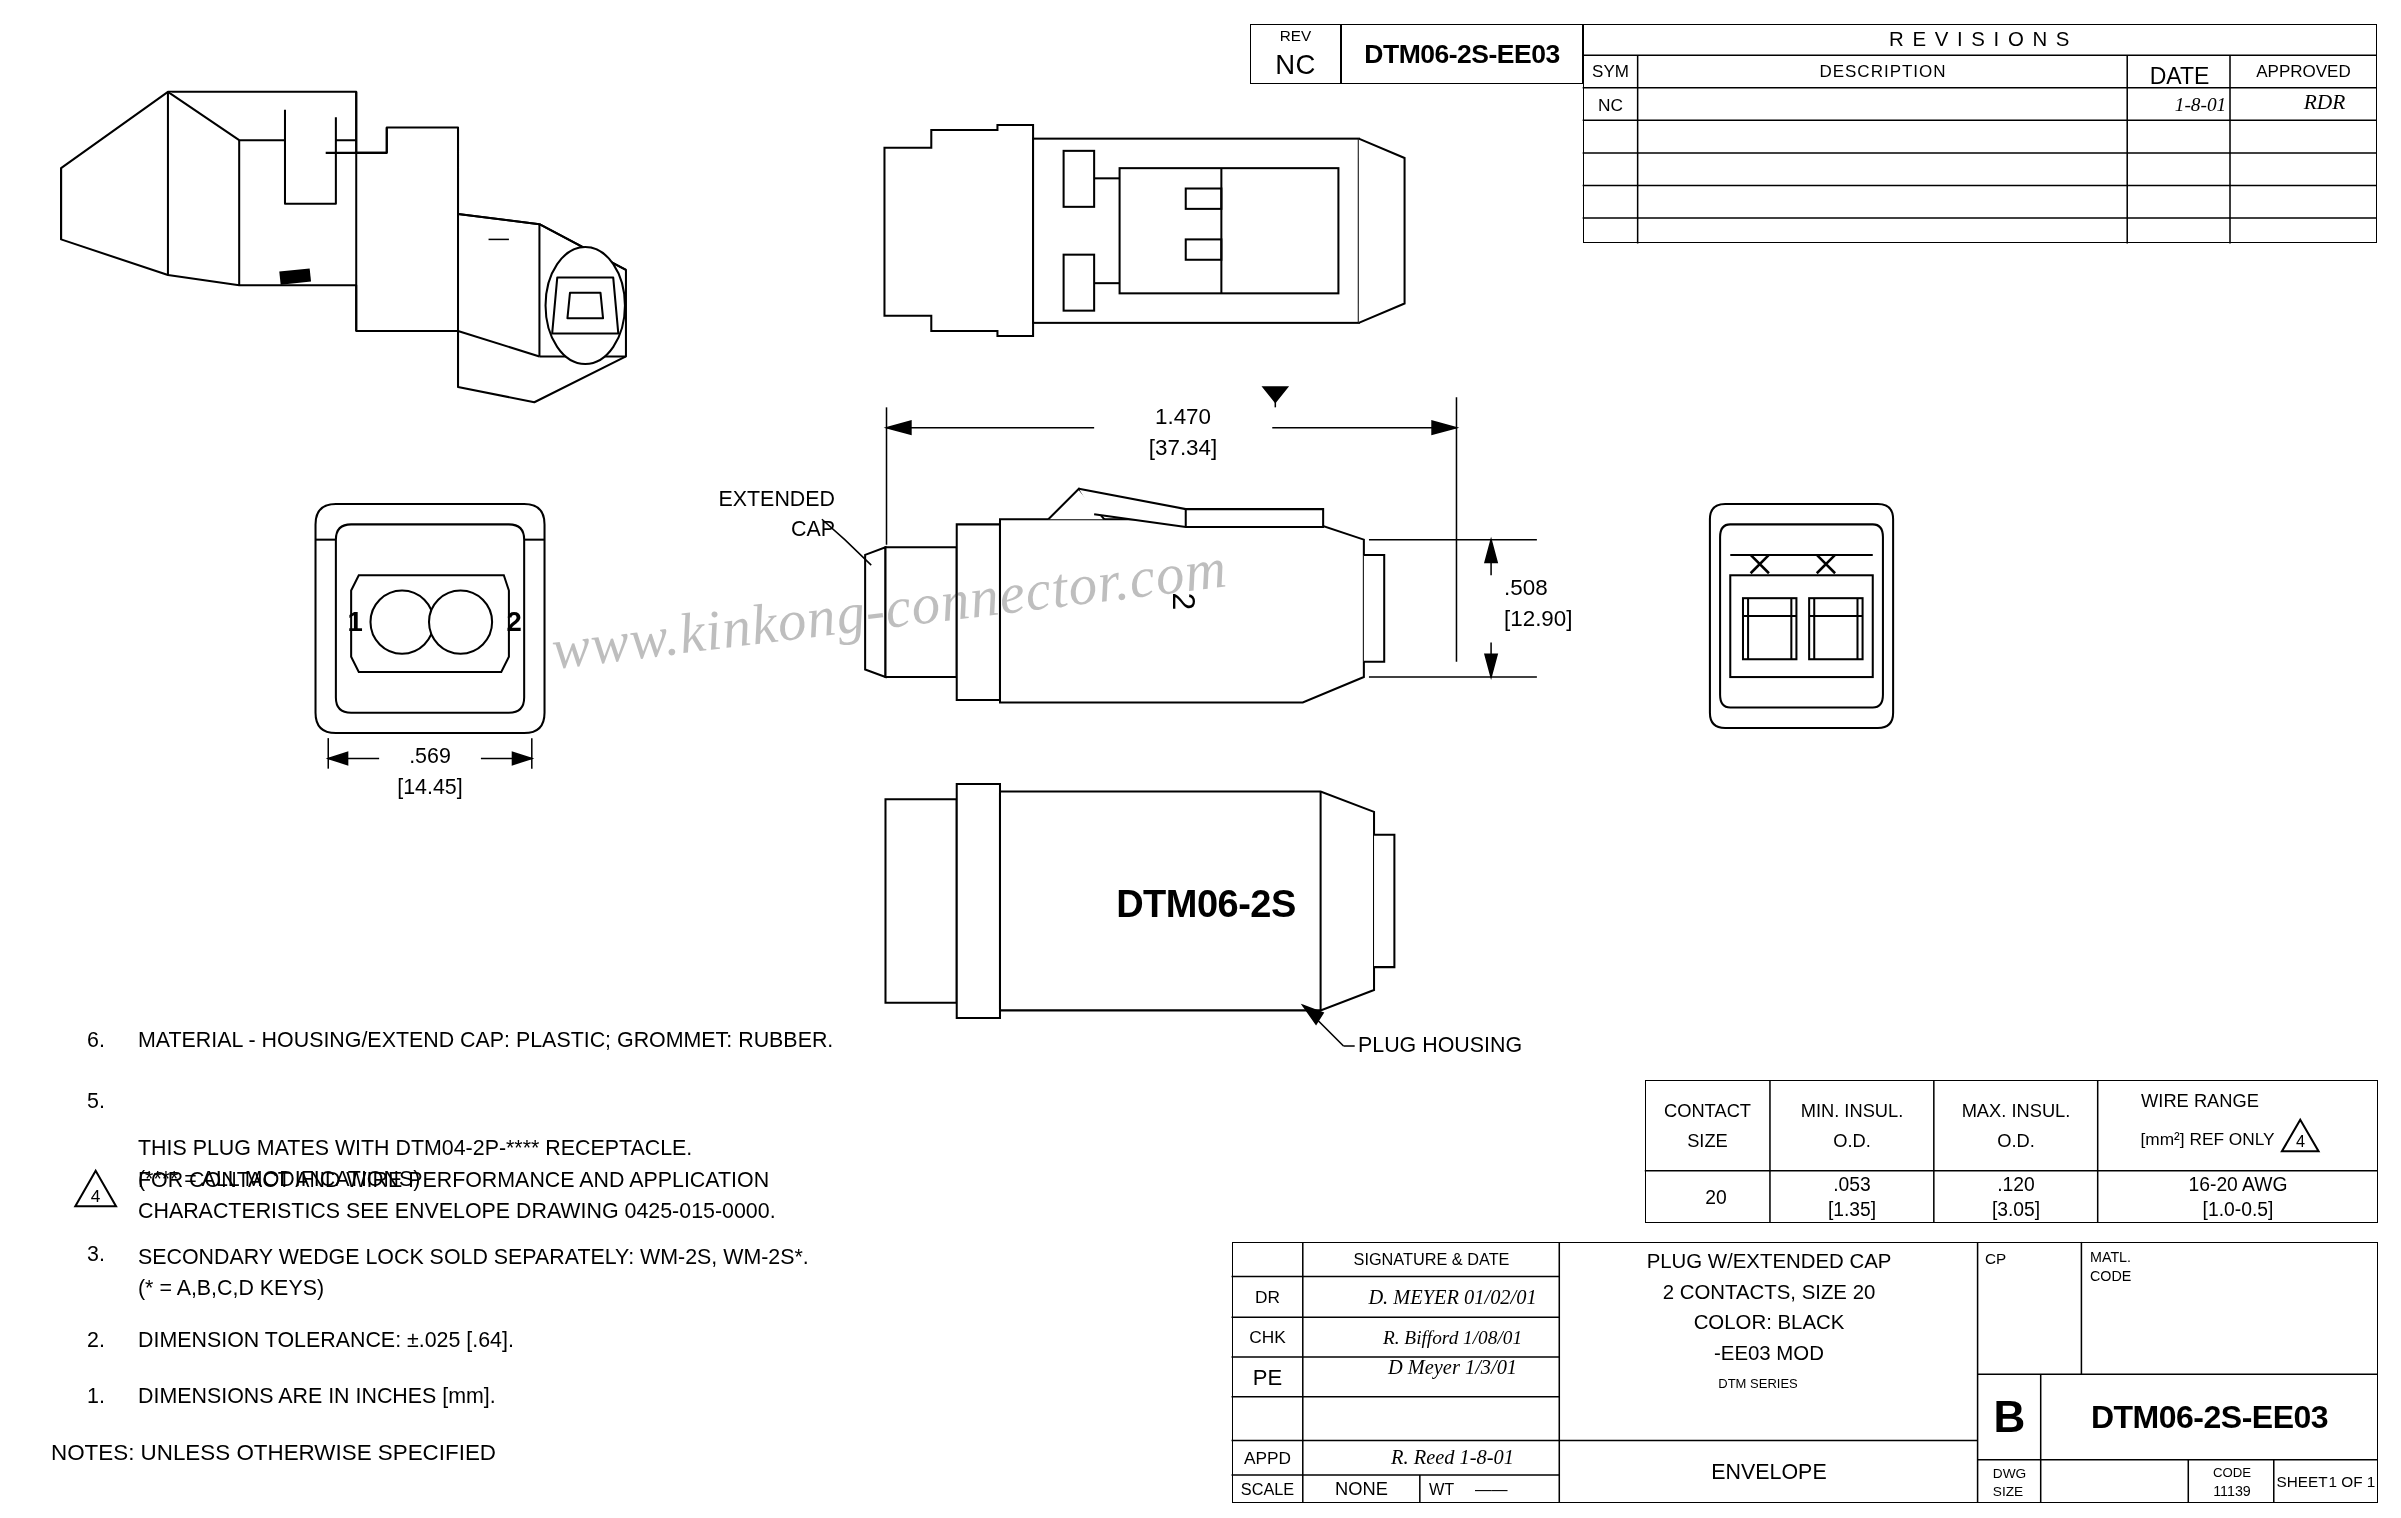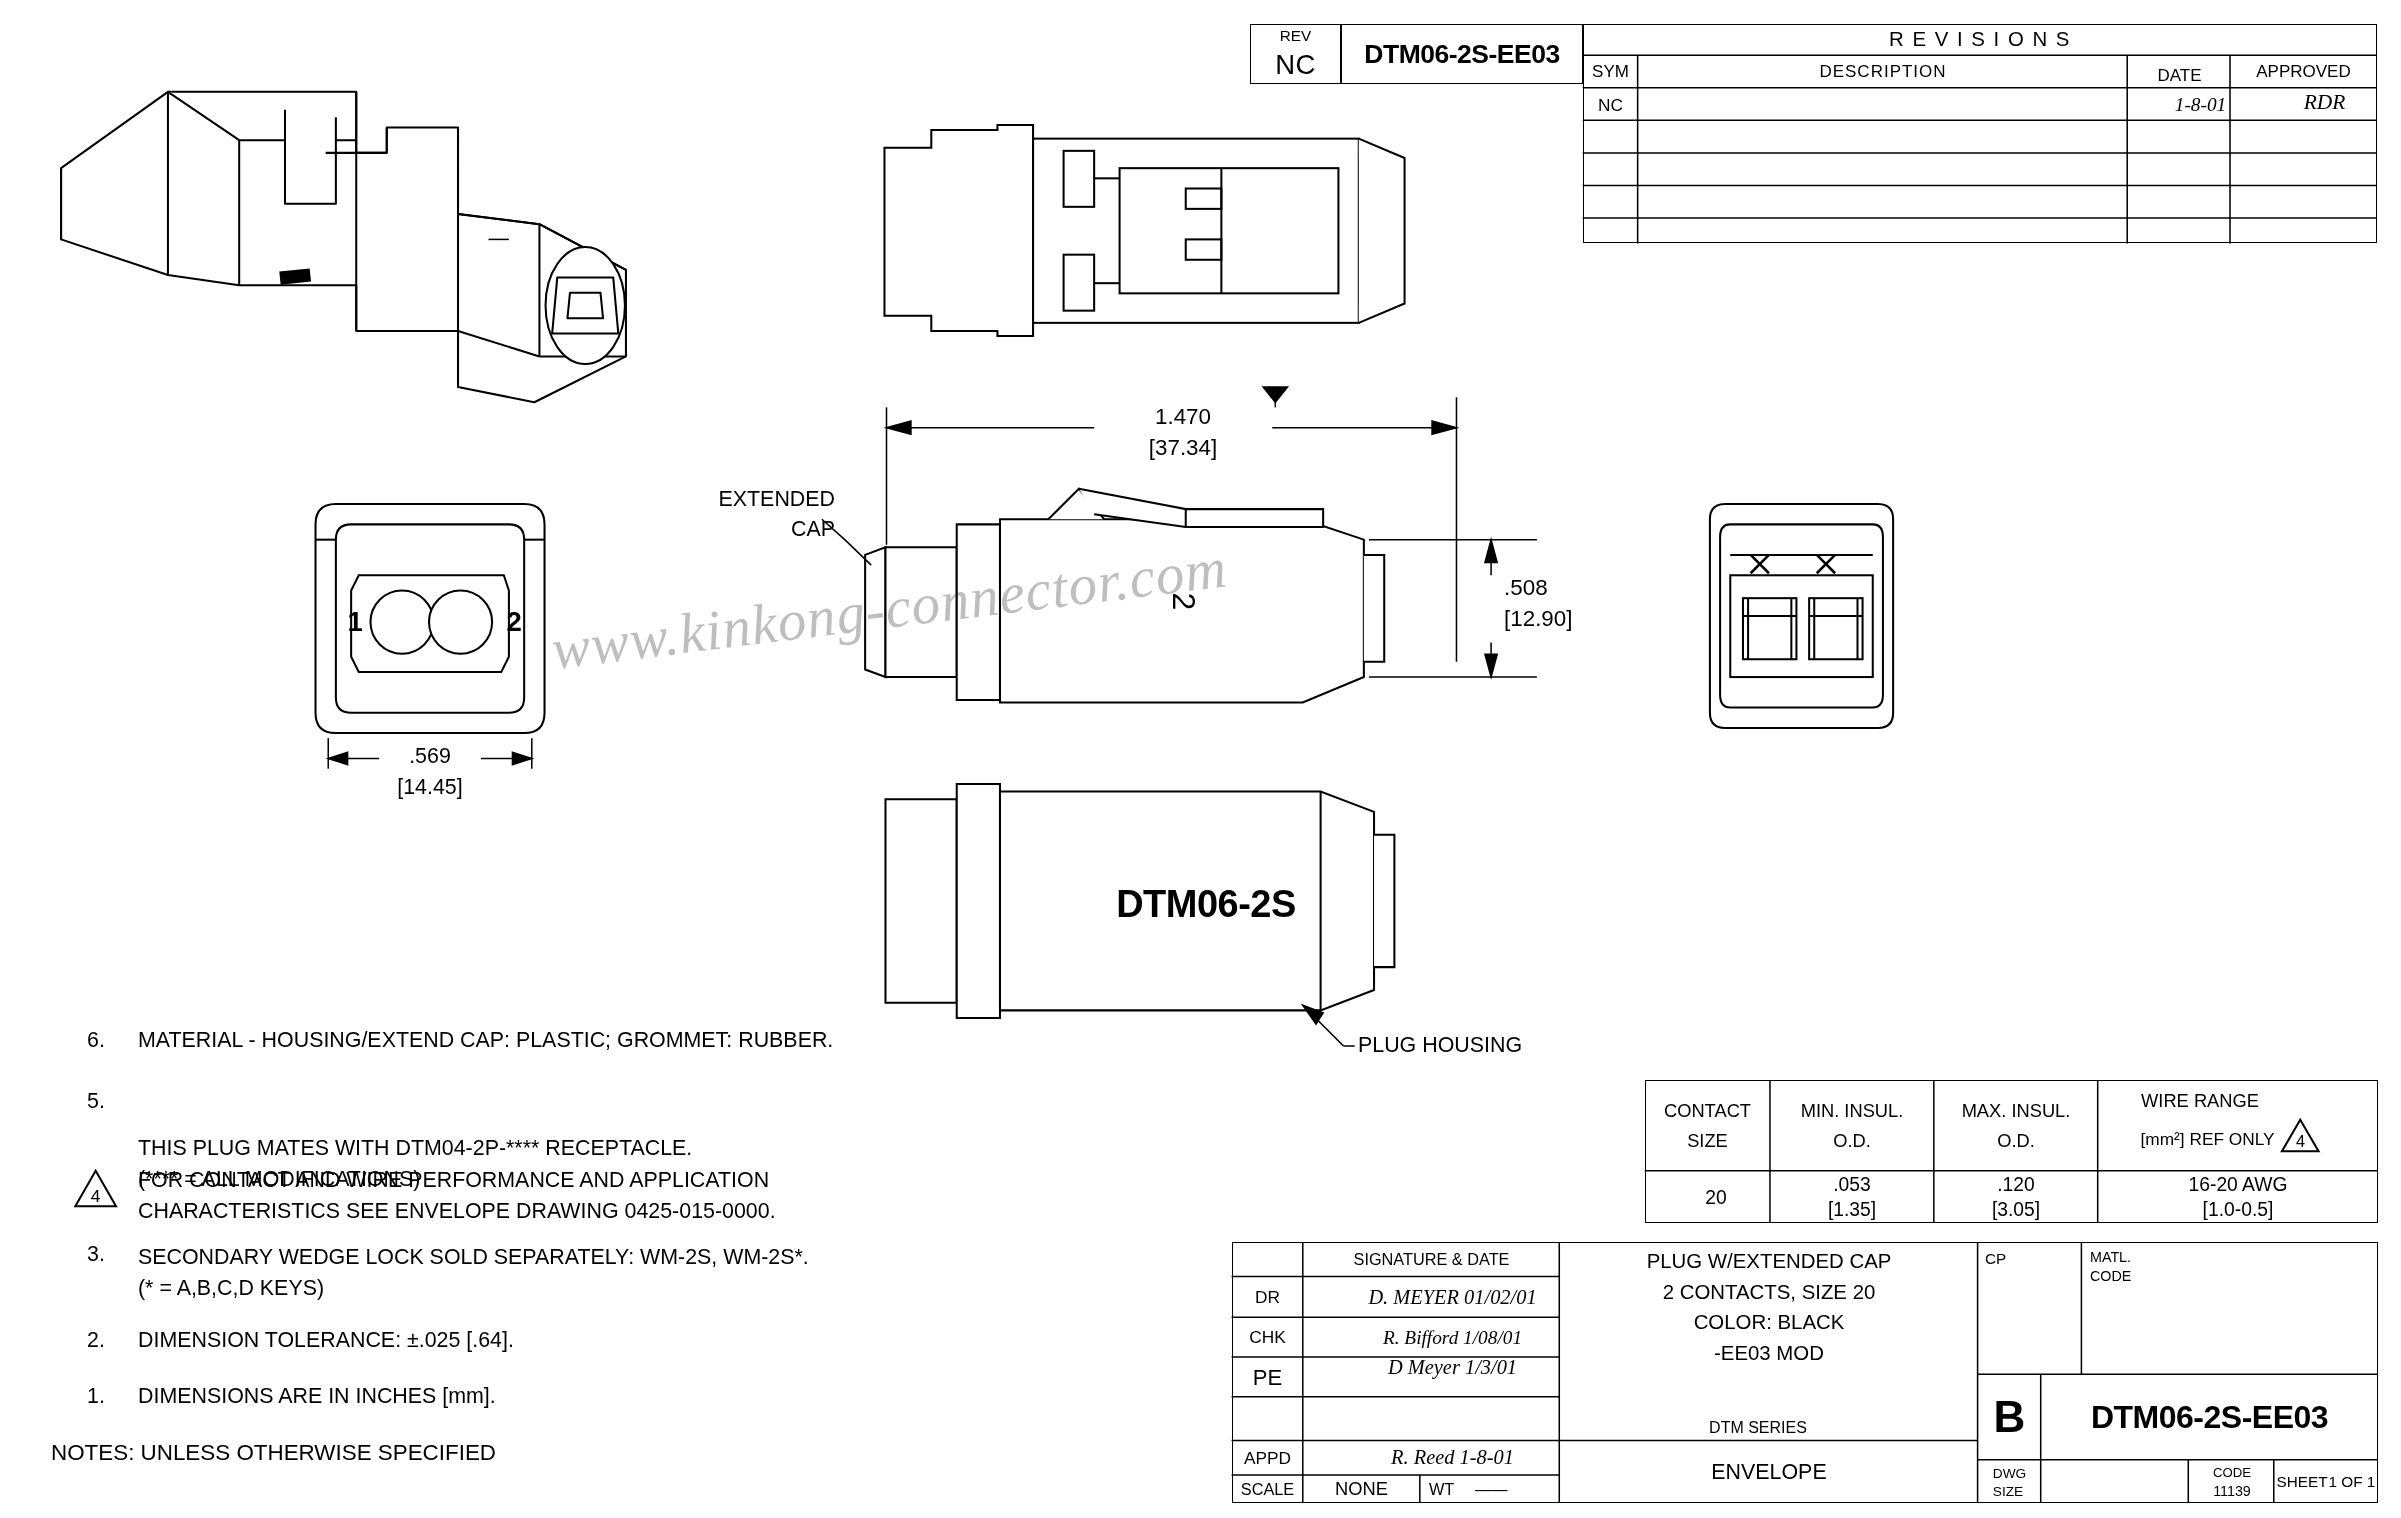--- a/index.html
+++ b/index.html
@@ -36,21 +36,21 @@
       <line x1="3110" y1="300" x2="4670" y2="300"></line>
       <line x1="3110" y1="364" x2="4670" y2="364"></line>
       <line x1="3110" y1="428" x2="4670" y2="428"></line>
       <line x1="3218" y1="108" x2="3218" y2="478"></line>
       <line x1="4180" y1="108" x2="4180" y2="478"></line>
       <line x1="4382" y1="108" x2="4382" y2="478"></line>
     </g>
   </svg>
   <div class="txt ctr" style="left:1583px;top:56px;width:55px;height:32px;font-size:17px;">SYM</div>
   <div class="txt ctr" style="left:1638px;top:56px;width:490px;height:32px;font-size:17px;letter-spacing:1px;">DESCRIPTION</div>
-  <div class="txt ctr" style="left:2128px;top:56px;width:103px;height:40px;font-size:17px;">DATE</div>
+  <div class="txt ctr" style="left:2128px;top:56px;width:103px;height:40px;font-size:23px;">DATE</div>
   <div class="txt ctr" style="left:2230px;top:56px;width:147px;height:32px;font-size:17px;">APPROVED</div>
 
   <div class="txt ctr" style="left:1583px;top:89px;width:55px;height:32px;font-size:17.3px;">NC</div>
   <div class="txt ctr hand" style="left:2128px;top:89px;width:103px;height:32px;font-size:19.3px;">1-8-01</div>
   <div class="txt ctr hand" style="left:2230px;top:86px;width:147px;height:32px;font-size:21.4px;">RDR</div>
 
   <svg width="2401" height="1519" viewBox="0 0 4718 2984">
     <g stroke="#000" stroke-width="4" fill="#fff" stroke-linejoin="round">
       <path d="M120 330 L330 180 L700 180 L700 300 L760 300 L760 250 L900 250 L900 420
                L1060 440 L1230 530 L1230 700 L1050 790 L900 760 L900 650 L700 650 L700 560
@@ -318,21 +318,21 @@
 
   <div class="txt ctr" style="left:1232px;top:1476px;width:71px;height:26.5px;font-size:16.3px;">SCALE</div>
   <div class="txt ctr" style="left:1303px;top:1476px;width:117px;height:26.5px;font-size:18.3px;">NONE</div>
   <div class="txt lft" style="left:1429px;top:1476px;width:46px;height:26.5px;font-size:16.3px;">WT</div>
   <div class="txt lft" style="left:1475px;top:1476px;width:81px;height:26.5px;font-size:16.3px;">——</div>
 
   <div class="txt ctr" style="left:1560px;top:1247px;width:418px;height:29.5px;font-size:20.4px;">PLUG W/EXTENDED CAP</div>
   <div class="txt ctr" style="left:1560px;top:1278px;width:418px;height:29.5px;font-size:20.4px;">2 CONTACTS, SIZE 20</div>
   <div class="txt ctr" style="left:1560px;top:1308px;width:418px;height:29.5px;font-size:20.4px;">COLOR: BLACK</div>
   <div class="txt ctr" style="left:1560px;top:1339px;width:418px;height:29.5px;font-size:20.4px;">-EE03 MOD</div>
-  <div class="txt ctr" style="left:1560px;top:1369px;width:396px;height:29.5px;font-size:16px;margin-top:44px;">DTM SERIES</div>
+  <div class="txt ctr" style="left:1560px;top:1369px;width:396px;height:29.5px;font-size:13px;">DTM SERIES</div>
   <div class="txt ctr" style="left:1560px;top:1454px;width:418px;height:36px;font-size:21.4px;">ENVELOPE</div>
 
   <div class="txt lft" style="left:1985px;top:1246px;width:61px;height:25.4px;font-size:15.3px;">CP</div>
   <div class="txt lft" style="left:2090px;top:1246px;width:122px;height:41px;font-size:14.3px;line-height:18.3px;">MATL.
 CODE</div>
 
   <div class="txt ctr" style="left:1978px;top:1374px;width:63px;height:86px;font-size:44px;font-weight:bold;">B</div>
   <div class="txt ctr" style="left:1978px;top:1462px;width:63px;height:41px;font-size:13.7px;line-height:17.3px;">DWG
 SIZE</div>
   <div class="txt ctr" style="left:2041px;top:1374px;width:337px;height:86px;font-size:32px;font-weight:bold;letter-spacing:-0.5px;">DTM06-2S-EE03</div>

